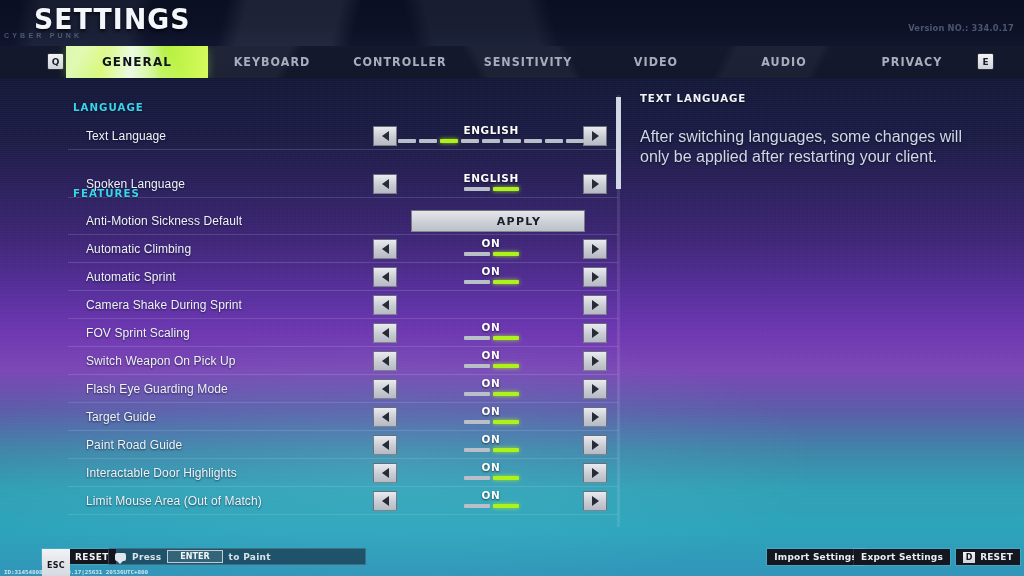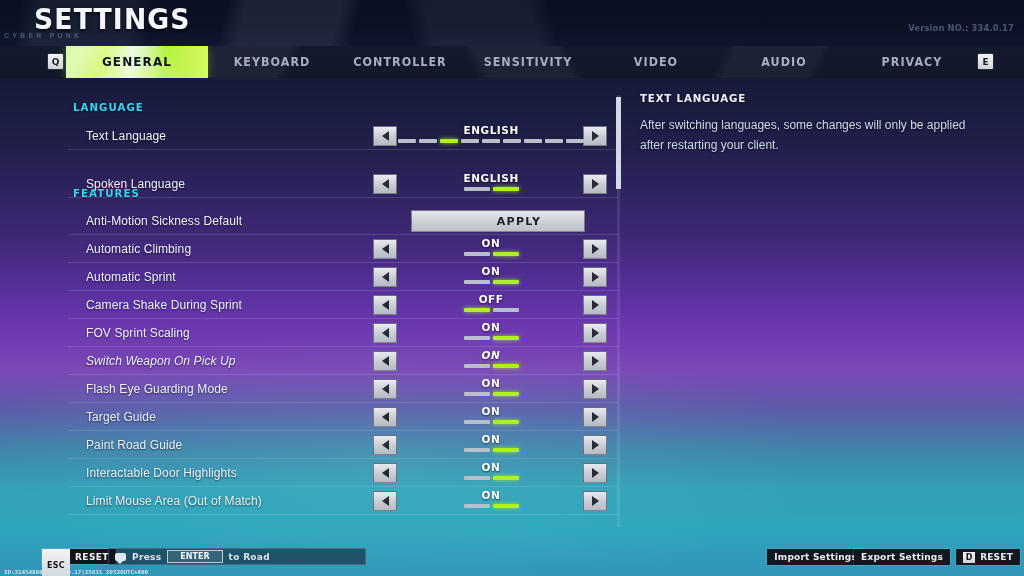--- a/index.html
+++ b/index.html
@@ -189,21 +189,21 @@
 
   
   #detailPanel{ position:absolute; left:640px; top:92px; width:370px; height:440px; }
   #detailTitle{
     font-family:"DejaVu Sans", sans-serif;
     font-size:11px; font-weight:bold; letter-spacing:.9px;
     color:#f0f4fa; transform:scaleX(.93); transform-origin:left center;
     text-shadow:0 1px 2px rgba(0,0,0,.6);
   }
   #detailBody{
-    margin-top:10px; font-size:12px; line-height:20px;
+    margin-top:22px; font-size:16px; line-height:20px;
     color:#cfd8e6; max-width:345px;
     text-shadow:0 1px 2px rgba(0,0,0,.55);
   }
 
   
   #bottom{ position:absolute; left:0; bottom:0; width:1024px; height:30px; }
   #escBtn{
     position:absolute; left:42px; top:3px; height:15px;
     display:flex; align-items:stretch;
     background:#14161d; box-shadow:0 0 0 1px rgba(255,255,255,.12);
@@ -376,45 +376,38 @@
       </div>
     </div>
     <div class="row" style="top: 199px;">
       <div class="row-label">Camera Shake During Sprint</div>
       <div class="arrow left">
         <div class="tri"></div>
       </div>
       <div class="arrow right">
         <div class="tri"></div>
       </div>
-      <div class="valbox">
-        <div class="valtext">OFF</div>
-        <div class="segs">
-          <div class="seg on" style="width: 26px;"></div>
-          <div class="seg" style="width: 26px;"></div>
-        </div>
-      </div>
     </div>
     <div class="row" style="top: 227px;">
       <div class="row-label">FOV Sprint Scaling</div>
       <div class="arrow left">
         <div class="tri"></div>
       </div>
       <div class="arrow right">
         <div class="tri"></div>
       </div>
       <div class="valbox">
         <div class="valtext">ON</div>
         <div class="segs">
           <div class="seg" style="width: 26px;"></div>
           <div class="seg on" style="width: 26px;"></div>
         </div>
       </div>
     </div>
-    <div class="row" style="top: 255px; font-style: italic;">
+    <div class="row" style="top: 255px;">
       <div class="row-label">Switch Weapon On Pick Up</div>
       <div class="arrow left">
         <div class="tri"></div>
       </div>
       <div class="arrow right">
         <div class="tri"></div>
       </div>
       <div class="valbox">
         <div class="valtext">ON</div>
         <div class="segs">
@@ -514,21 +507,21 @@
 
 <div id="bottom">
   <div id="escBtn">
     <div id="escKey">ESC</div>
     <div id="escLabel">RESET</div>
   </div>
   <div id="chatBar">
     <div id="chatIcon"></div>
     <span class="chatTxt">Press</span>
     <span id="enterKey">ENTER</span>
-    <span class="chatTxt">to Road</span>
+    <span class="chatTxt">to Paint</span>
   </div>
   <div id="buildId">ID:3145480829|334.0.17|25631 20536UTC+800</div>
 
   <div class="botbtn" id="importBtn">
     <span>Import Settings</span>
   </div>
   <div class="botbtn" id="exportBtn">
     <span>Export Settings</span>
   </div>
   <div class="botbtn" id="resetBtn">

